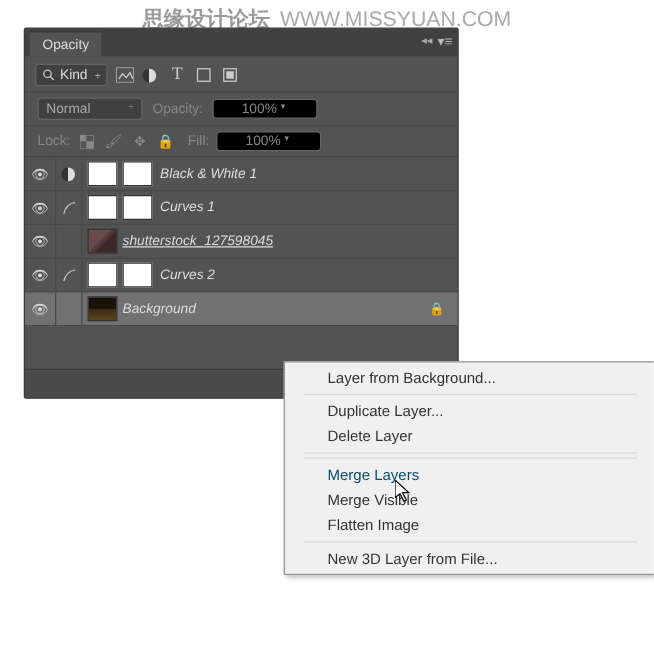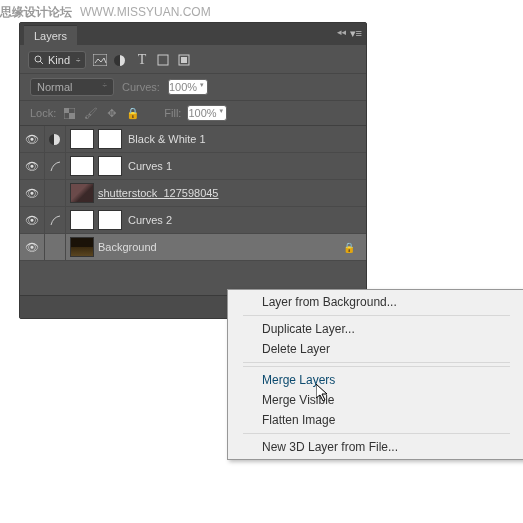--- a/index.html
+++ b/index.html
@@ -1,64 +1,64 @@
 <!DOCTYPE html>
 <html><head>
 <meta charset="utf-8">
 <style>
 body{margin:0;width:523px;height:523px;background:#fff;font-family:"Segoe UI","Microsoft YaHei",sans-serif;font-size:11px;position:relative;overflow:hidden}
-.watermark{position:absolute;top:4px;left:0;right:0;color:#aaa;font-size:12px}
+.watermark{position:absolute;top:4px;left:0;right:0;text-align:center;color:#aaa;font-size:17px}
 .watermark .cn{color:#999;font-weight:bold;margin-right:8px}
 .panel{position:absolute;left:19px;top:22px;width:346px;height:295px;background:#535353;border:1px solid #383838;border-radius:2px;color:#ccc}
 .tabbar{height:22px;background:#414141;display:flex;align-items:flex-end;position:relative}
 .collapse{position:absolute;right:20px;top:4px;color:#aaa;font-size:9px}
 .menu-btn{position:absolute;right:4px;top:4px;color:#bbb}
 .tab{background:#535353;padding:4px 10px 3px;margin-left:4px;font-size:11px;color:#ddd;border-top:1px solid #383838}
 .filterbar{display:flex;align-items:center;gap:6px;padding:6px 8px 4px}
 .kind{display:flex;align-items:center;gap:4px;background:#404040;border:1px solid #646464;border-radius:3px;padding:2px 5px;color:#ddd}
 .kind svg{width:10px;height:10px}
 .kind-arrow{font-size:8px;margin-left:2px}
 .ficon{width:15px;height:15px;display:flex;align-items:center;justify-content:center;color:#ccc}
 .blendbar{display:flex;align-items:center;gap:8px;padding:4px 10px;border-top:1px solid #464646;border-bottom:1px solid #464646}
 .blend{background:#404040;border:1px solid #646464;border-radius:3px;padding:2px 6px;color:#aaa;width:70px;display:flex;justify-content:space-between;}
 .lbl{color:#888}
-.obox{background:#ffffff;border:1px solid #646464;border-radius:3px;padding:1px 0;color:#888;width:38px;display:flex;}
+.obox{background:#000000;border:1px solid #646464;border-radius:3px;padding:1px 22px;color:#888;width:38px;display:flex;}
 .lockbar{display:flex;align-items:center;gap:6px;padding:4px 10px;border-bottom:1px solid #404040}
 .lockbar .ficon{color:#888}
 .layers{background:#535353}
 .layer{display:flex;align-items:center;height:26px;border-bottom:1px solid #494949;position:relative}
 .layer.sel{background:#717171}
 .vis{width:24px;text-align:center;color:#ddd}
 .rail{width:20px;text-align:center;color:#ccc;border-left:1px solid #494949;border-right:1px solid #494949;height:100%;display:flex;align-items:center;justify-content:center}
 .thumb{width:22px;height:18px;background:#fff;border:1px solid #333;margin:0 4px}
 .thumb.img1{background:linear-gradient(135deg,#6b4a4a 40%,#3a2828 60%)}
 .thumb.img2{background:linear-gradient(#1a1208 50%,#3a2a10 52%,#5a4520 100%)}
 .mask{width:22px;height:18px;background:#fff;border:1px solid #333;margin-right:6px}
-.lname{color:#ddd;}
+.lname{color:#ddd;font-style:italic}
 .lname.u{text-decoration:underline}
 .lock-ind{position:absolute;right:10px;color:#999;font-size:10px}
 .adjico{width:11px;height:11px;border-radius:50%;background:linear-gradient(90deg,#333 50%,#ddd 50%);display:inline-block;margin-right:2px}
 .footer{position:absolute;bottom:0;left:0;right:0;height:22px;background:#4b4b4b;border-top:1px solid #3a3a3a;display:flex;align-items:center;justify-content:flex-end;gap:12px;padding:0 8px;color:#888;font-style:italic;font-size:10px}
 .ctxmenu{position:absolute;left:227px;top:289px;width:269px;background:#f0f0f0;border:1px solid #979797;box-shadow:2px 2px 4px rgba(0,0,0,.25);padding:2px 14px;color:#333;font-size:12px}
 .ctxmenu .mi{padding:3px 20px;white-space:nowrap}
 .ctxmenu .mi.dis{color:#0c4a6e}
 .ctxmenu .mi.hov{background:#cde5f8;border:1px solid #7bb1e0;padding:2px 19px;position:relative}
 .ctxmenu .sep{height:1px;background:#d7d7d7;margin:3px 1px}
 .cursor{position:absolute;left:316px;top:384px;pointer-events:none}
 </style>
 </head>
 <body>
 
 <div class="watermark">
   <span class="cn">思缘设计论坛</span><span>WWW.MISSYUAN.COM</span>
 </div>
 
 <div class="panel">
   <div class="tabbar">
-    <div class="tab">Layers</div>
+    <div class="tab">Opacity</div>
     <span class="collapse">◂◂</span>
     <span class="menu-btn">▾≡</span>
   </div>
 
   <div class="filterbar">
     <div class="kind">
       <svg viewBox="0 0 10 10">
           <circle cx="4" cy="4" r="3" fill="none" stroke="#ccc"></circle>
           <line x1="6" y1="6" x2="9" y2="9" stroke="#ccc"></line>
         </svg>
@@ -86,40 +86,40 @@
           <rect x="3" y="3" width="6" height="6" fill="#ccc"></rect>
         </svg>
       </div>
   </div>
 
   <div class="blendbar">
     <div class="blend">
         <span>Normal</span>
         <span style="font-size:8px;color:#888">÷</span>
       </div>
-    <span class="lbl">Curves:</span>
+    <span class="lbl">Opacity:</span>
     <div class="obox">
         <span>100%</span>
         <span style="font-size:7px;margin-left:3px">▾</span>
       </div>
   </div>
 
   <div class="lockbar">
     <span class="lbl">Lock:</span>
     <div class="ficon">
         <svg width="11" height="11">
           <rect width="11" height="11" fill="none" stroke="#888"></rect>
           <rect x="0" y="0" width="5" height="5" fill="#888"></rect>
           <rect x="5" y="5" width="6" height="6" fill="#888"></rect>
         </svg>
       </div>
     <div class="ficon">🖌</div>
     <div class="ficon">✥</div>
     <div class="ficon">🔒</div>
-    <span class="lbl" style="margin-left:18px">Fill:</span>
+    <span class="lbl" style="margin-left:4px">Fill:</span>
     <div class="obox">
         <span>100%</span>
         <span style="font-size:7px;margin-left:3px">▾</span>
       </div>
   </div>
 
   <div class="layers">
     <div class="layer">
       <div class="vis">👁</div>
       <div class="rail">

